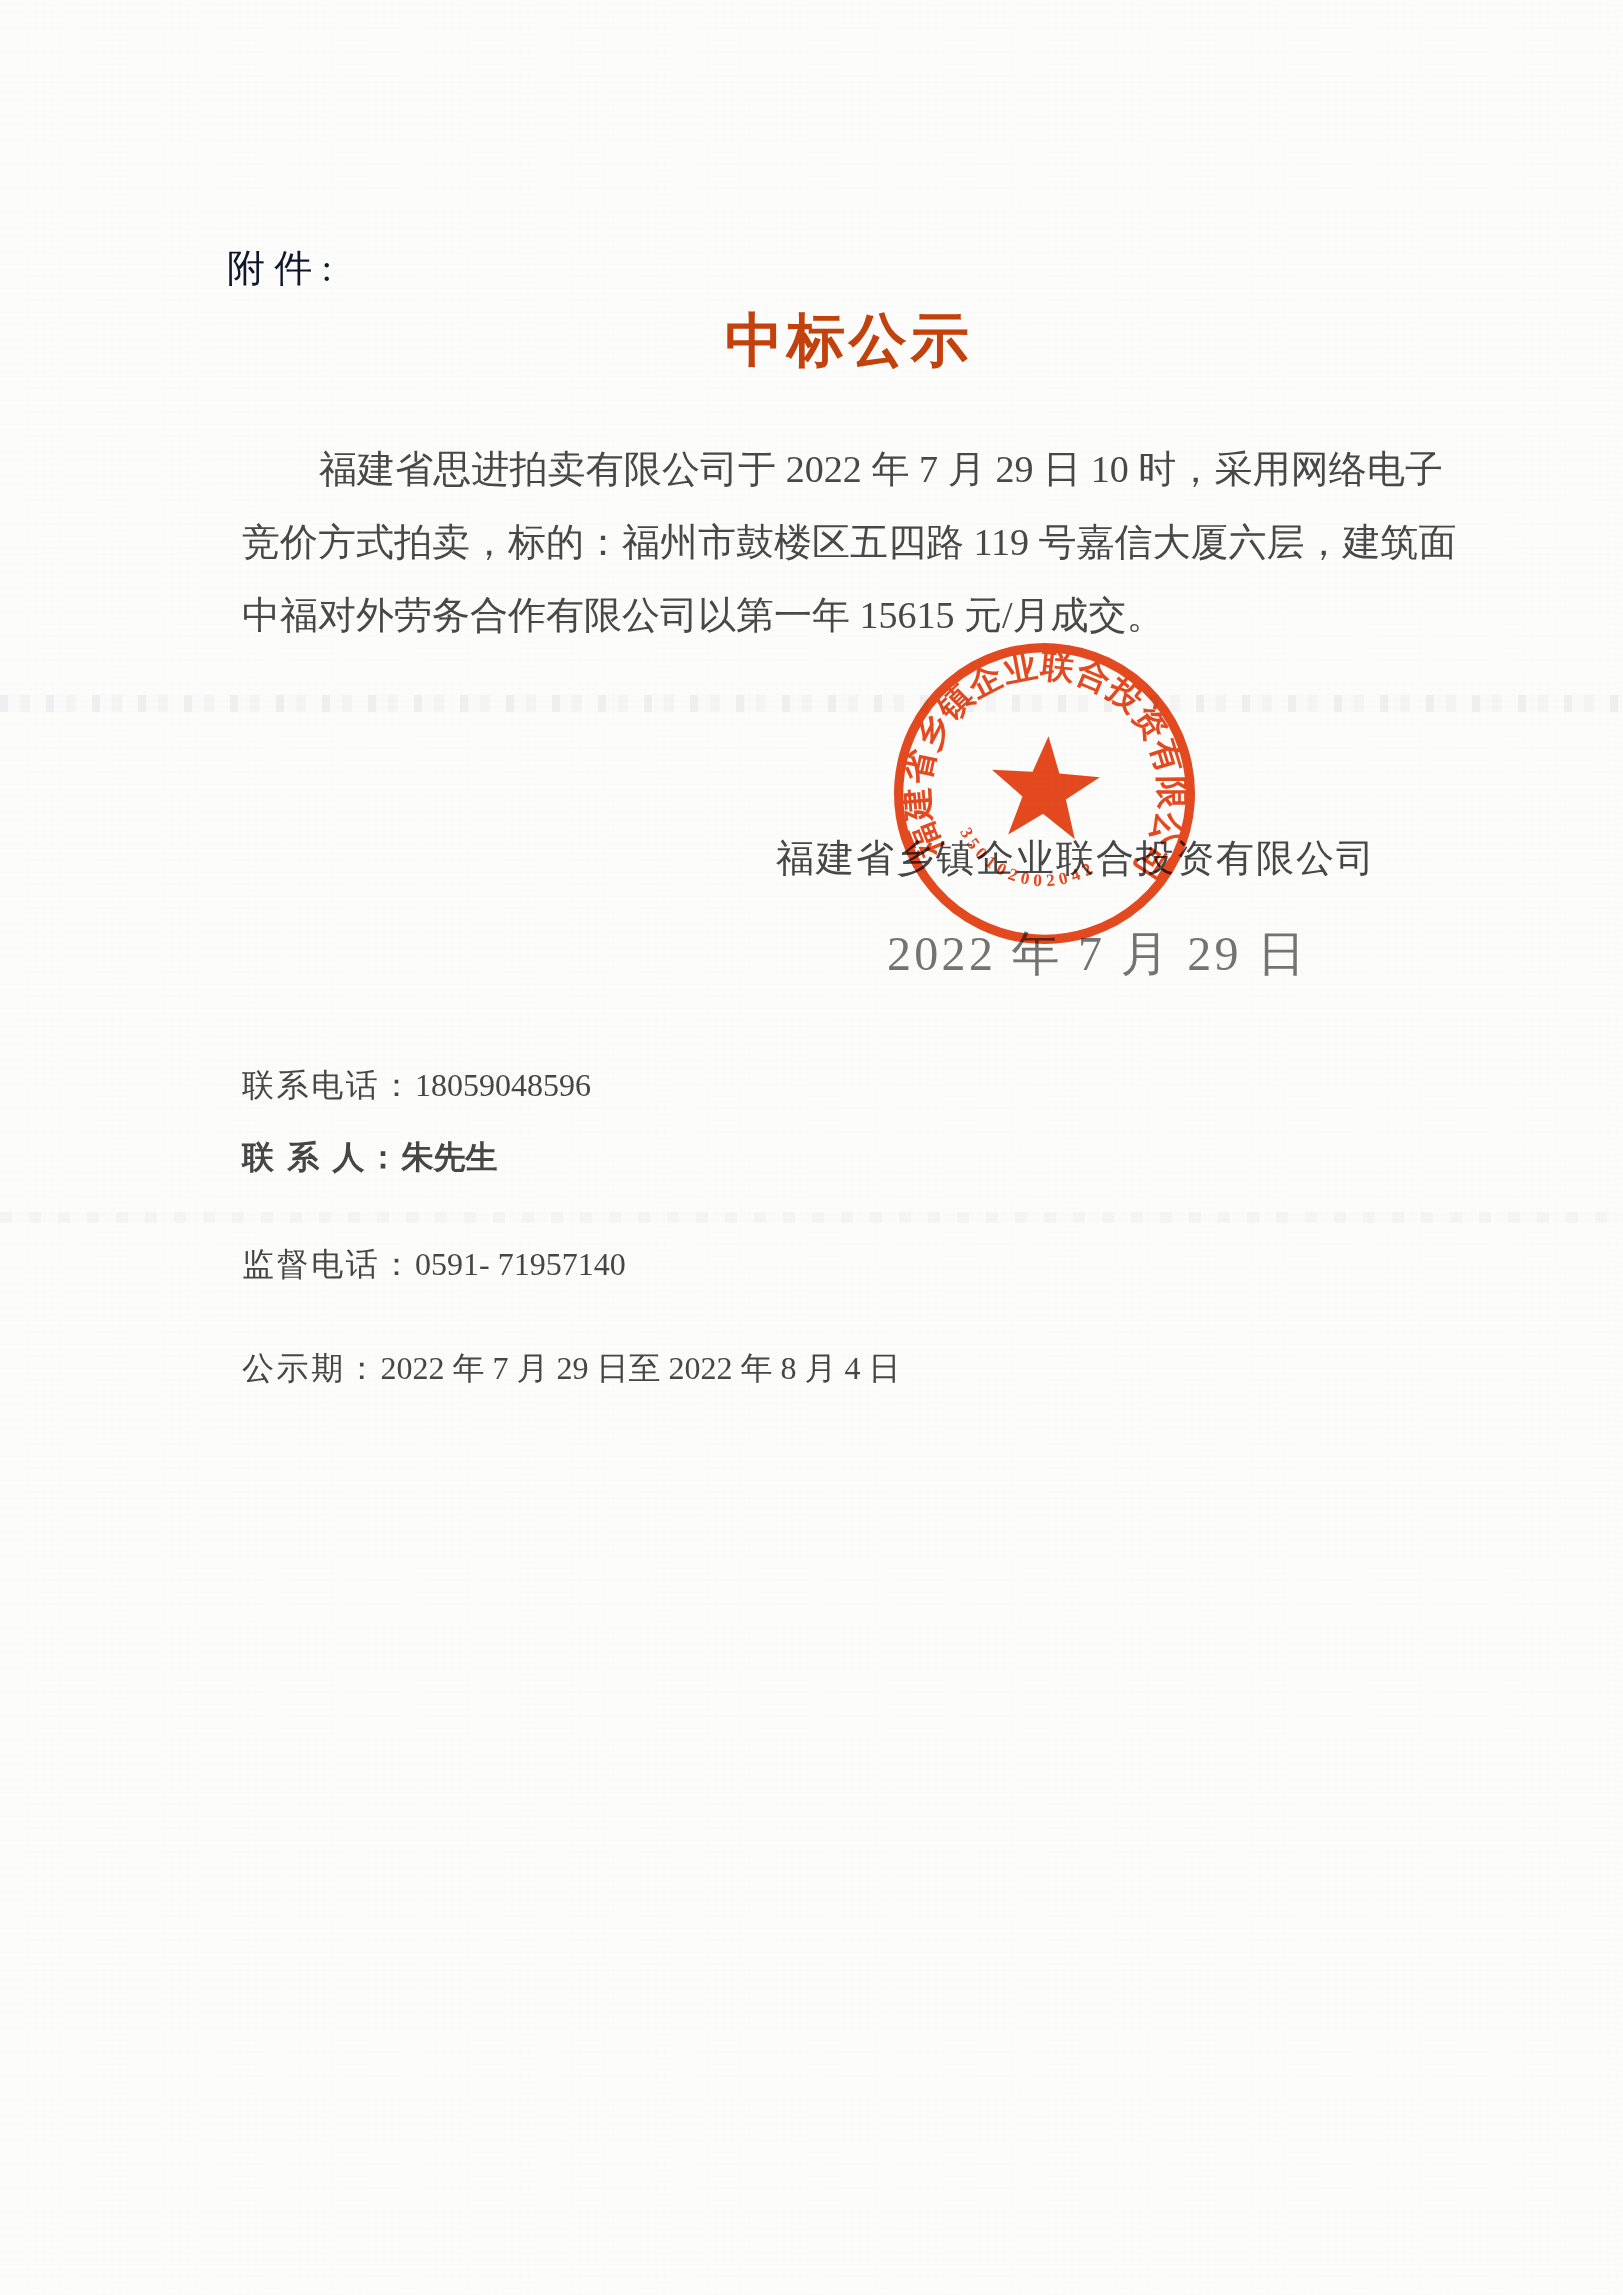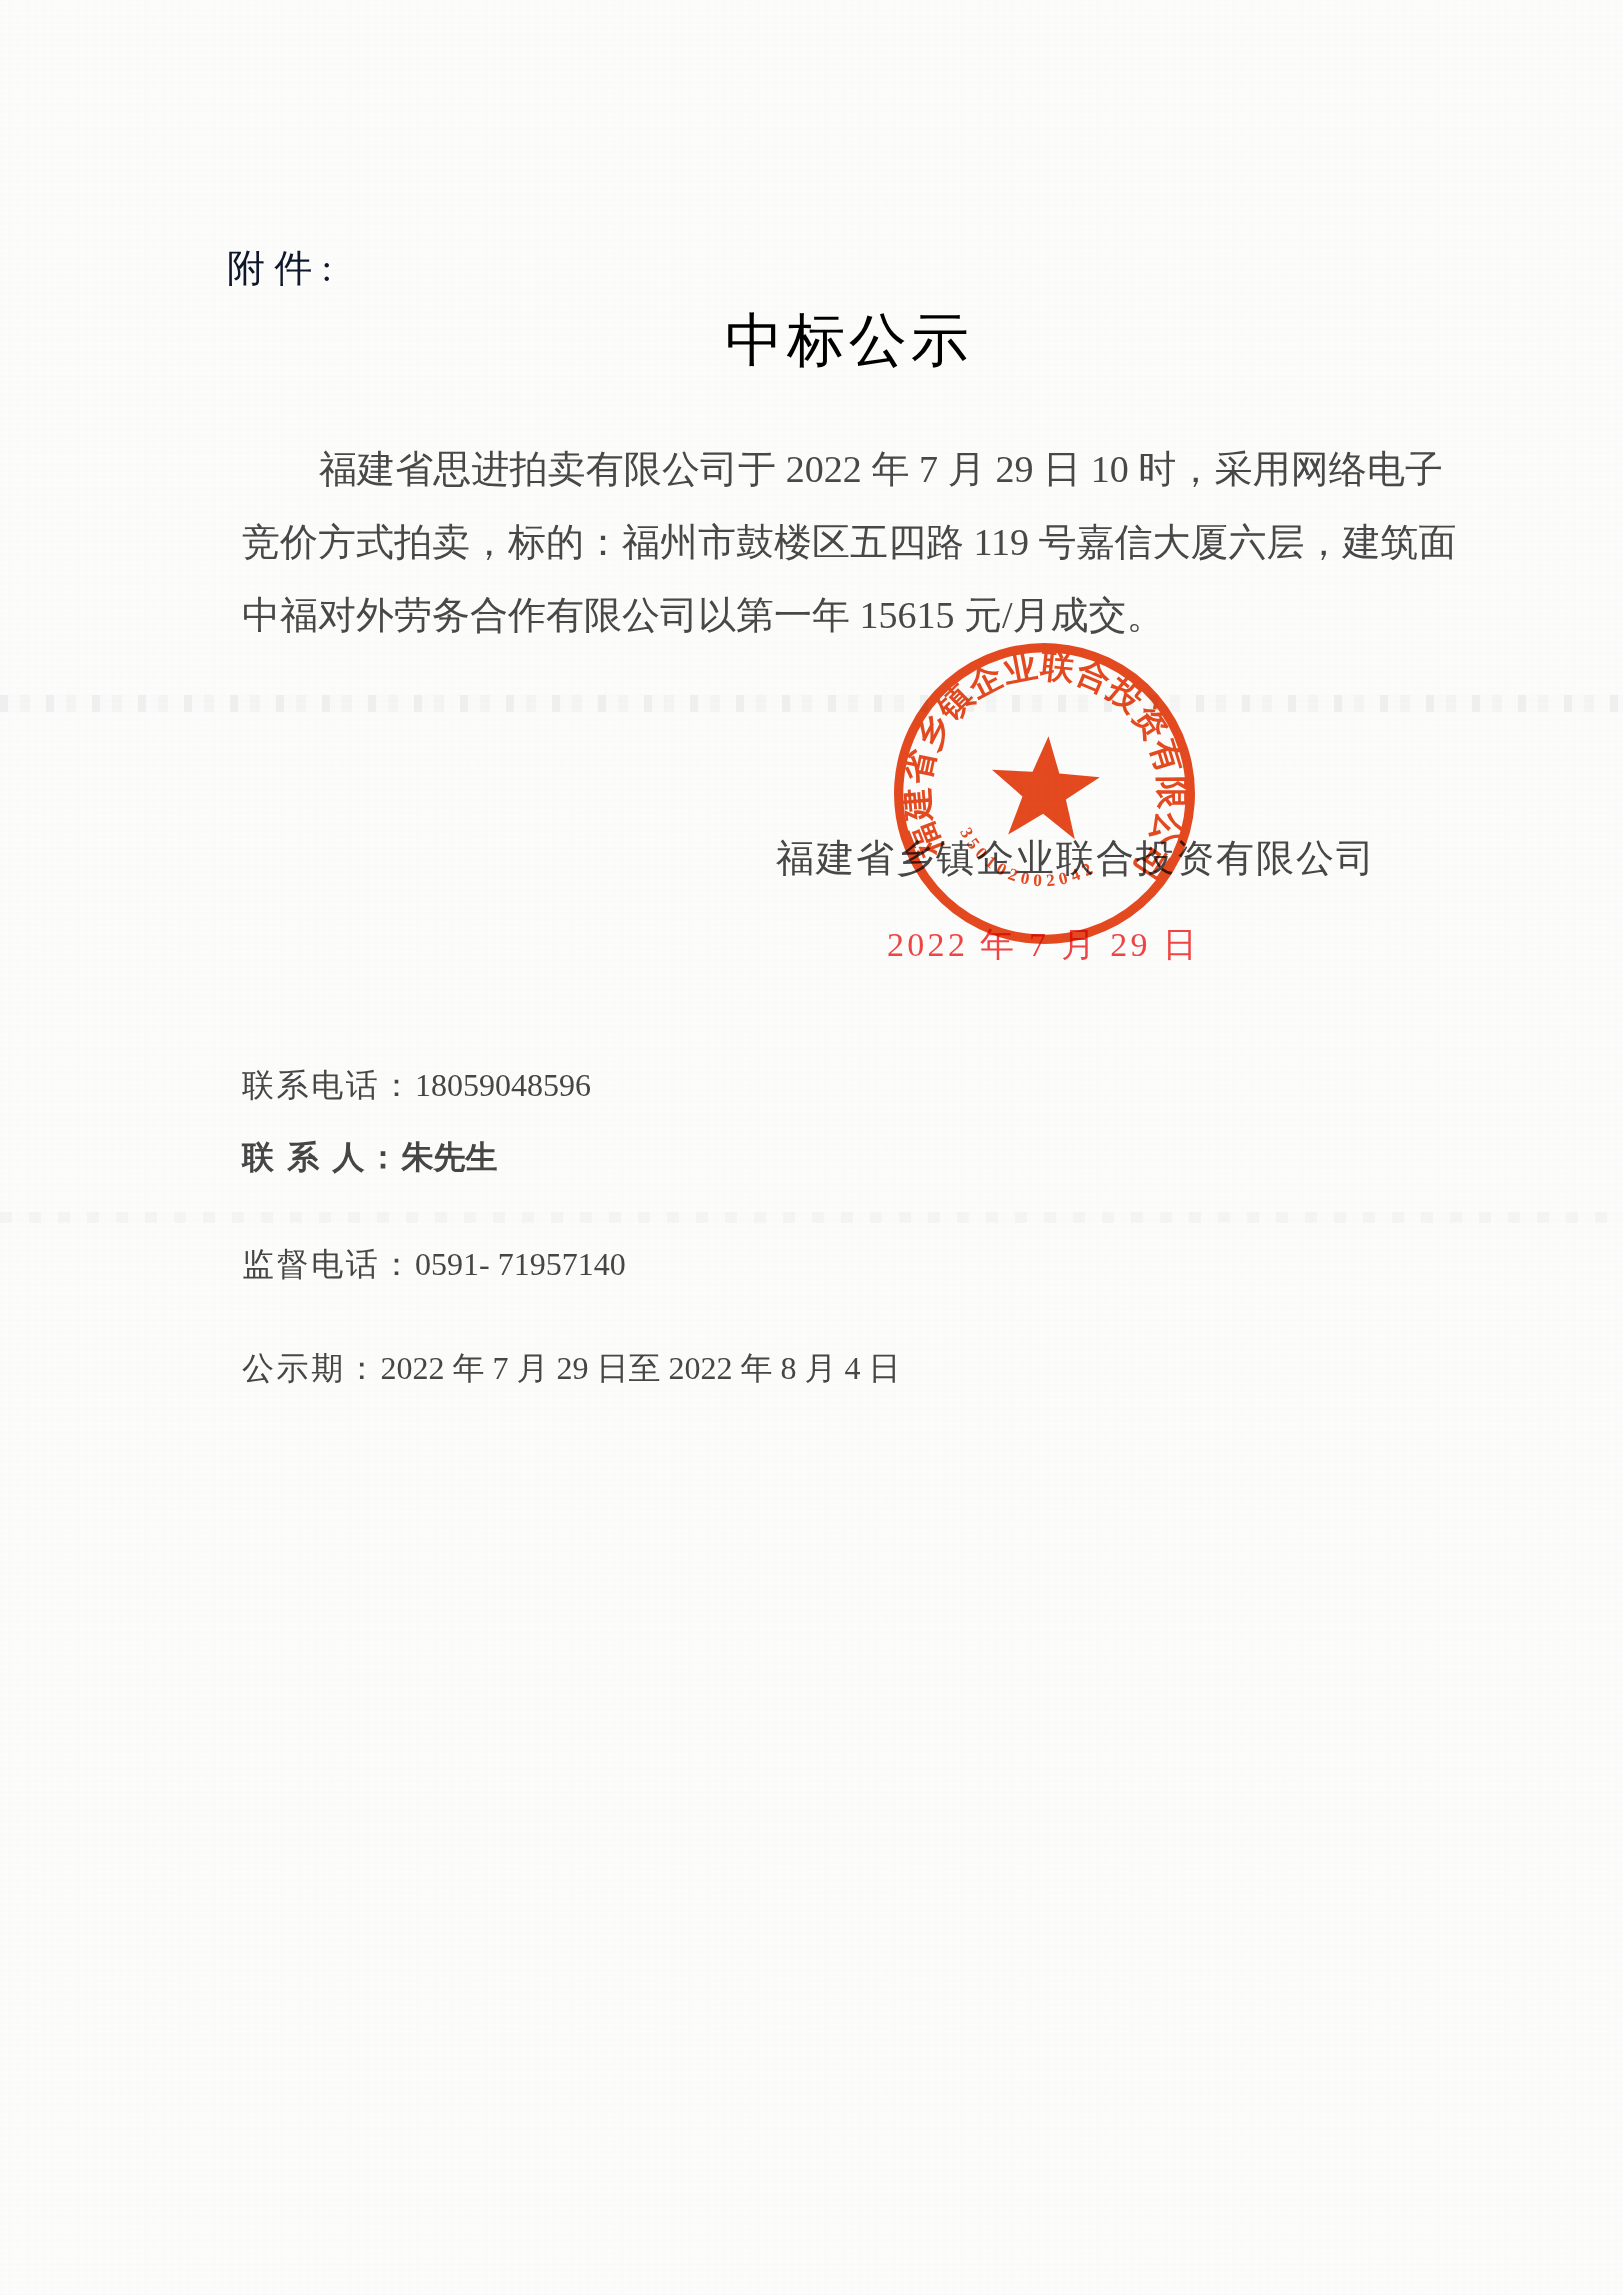--- a/index.html
+++ b/index.html
@@ -52,23 +52,23 @@
     top: 243px;
     font-size: 38px;
     letter-spacing: 9.2px;
     color: #0f172a;
   }
   .doc-title {
     position: absolute;
     left: 725px;
     top: 302px;
     font-size: 58px;
-    font-weight: 400;
+    font-weight: 700;
     letter-spacing: 3.9px;
-    color: #000000;
+    color: #c2410c;
     white-space: nowrap;
   }
   .body-paragraph {
     position: absolute;
     left: 242px;
     top: 433px;
     width: 1201px;
     font-size: 38px;
     color: #484848;
   }
@@ -93,23 +93,23 @@
     top: 833px;
     font-size: 38px;
     letter-spacing: 2px;
     color: #474747;
     white-space: nowrap;
   }
   .signature-date {
     position: absolute;
     left: 887px;
     top: 922px;
-    font-size: 34px;
+    font-size: 48px;
     letter-spacing: 3.3px;
-    color: #ef4444;
+    color: #737373;
     white-space: nowrap;
   }
   .contact-line {
     position: absolute;
     left: 242px;
     font-size: 32px;
     color: #464646;
     white-space: nowrap;
   }
   .contact-line .lbl { letter-spacing: 2.6px; }

